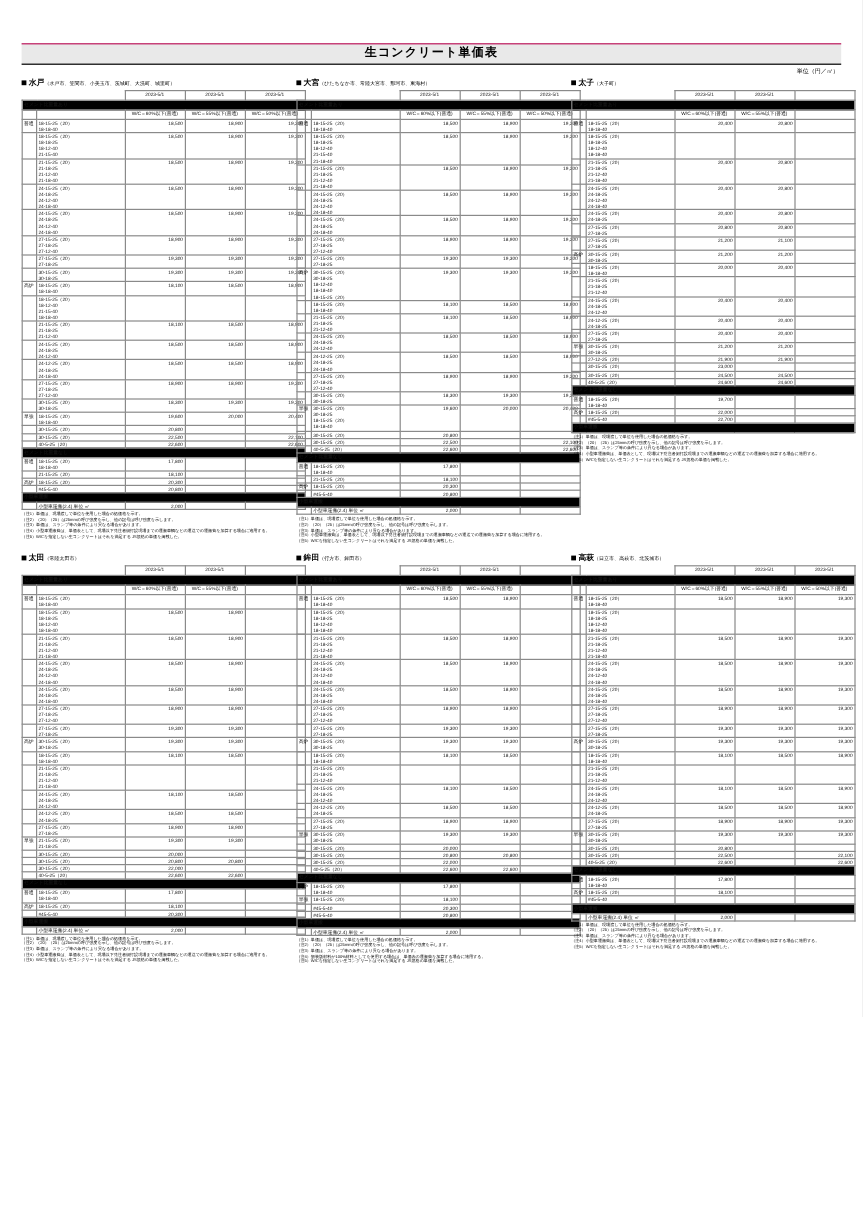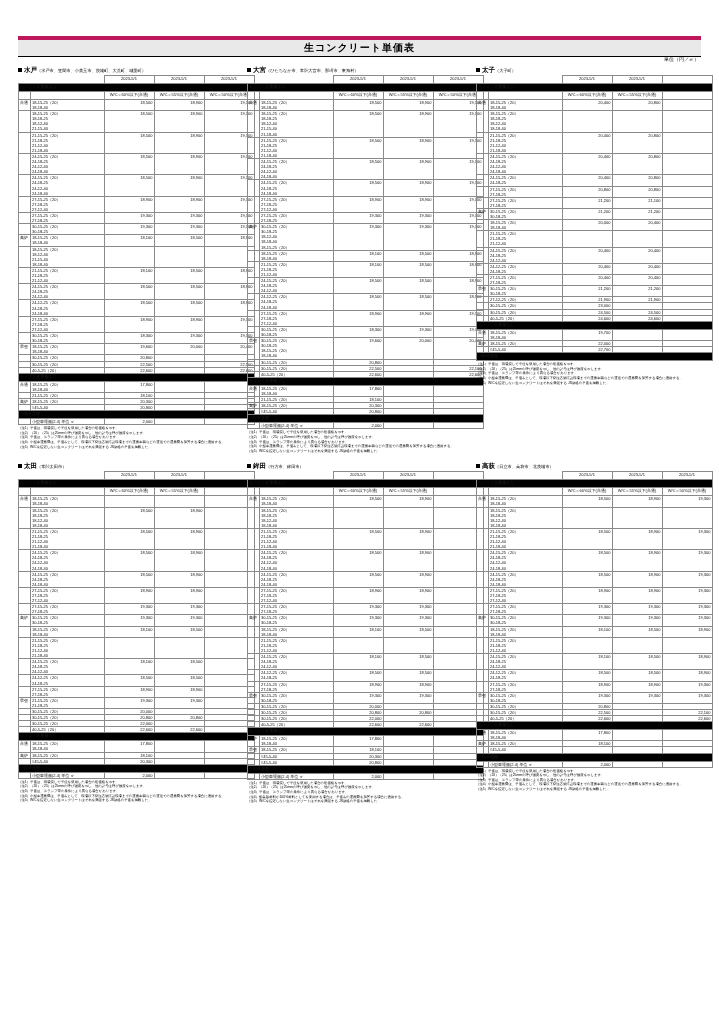--- a/index.html
+++ b/index.html
@@ -1,18 +1,18 @@
 <!DOCTYPE html>
 <html><head>
 <meta charset="utf-8">
 <style>
   html,body{margin:0;padding:0;background:#d8d8d8;}
   body{font-family:"Liberation Sans","DejaVu Sans",sans-serif;}
   .page{position:relative;width:719px;height:1024px;background:#fff;margin:0 auto;overflow:hidden;}
-  .titlebar{position:absolute;left:18px;top:36px;width:683px;height:16px;background:#e9e9e9;border-top:4px solid #be185d;border-bottom:1px solid #000;}
+  .titlebar{position:absolute;left:18px;top:36px;width:683px;height:16px;background:#e9e9e9;border-top:1px solid #be185d;border-bottom:1px solid #000;}
   .titlebar span{display:block;text-align:center;font-size:10px;font-weight:bold;line-height:16px;letter-spacing:1px;}
   .unit{position:absolute;right:20px;top:56px;font-size:5px;color:#000;}
   .blocks{position:absolute;left:18px;top:66px;width:683px;}
   .row{display:flex;gap:6px;}
   .blk{width:223px;}
   .blk-head{font-size:5.5px;font-weight:bold;margin:0 0 1px 0;line-height:7px;}
   .blk-head .sq{display:inline-block;width:4px;height:4px;background:#000;margin-right:2px;}
   .blk-head .nm{font-size:6.5px;}
   .blk-head .sub{font-size:4.2px;font-weight:normal;}
   table.t{border-collapse:collapse;width:100%;table-layout:fixed;}

